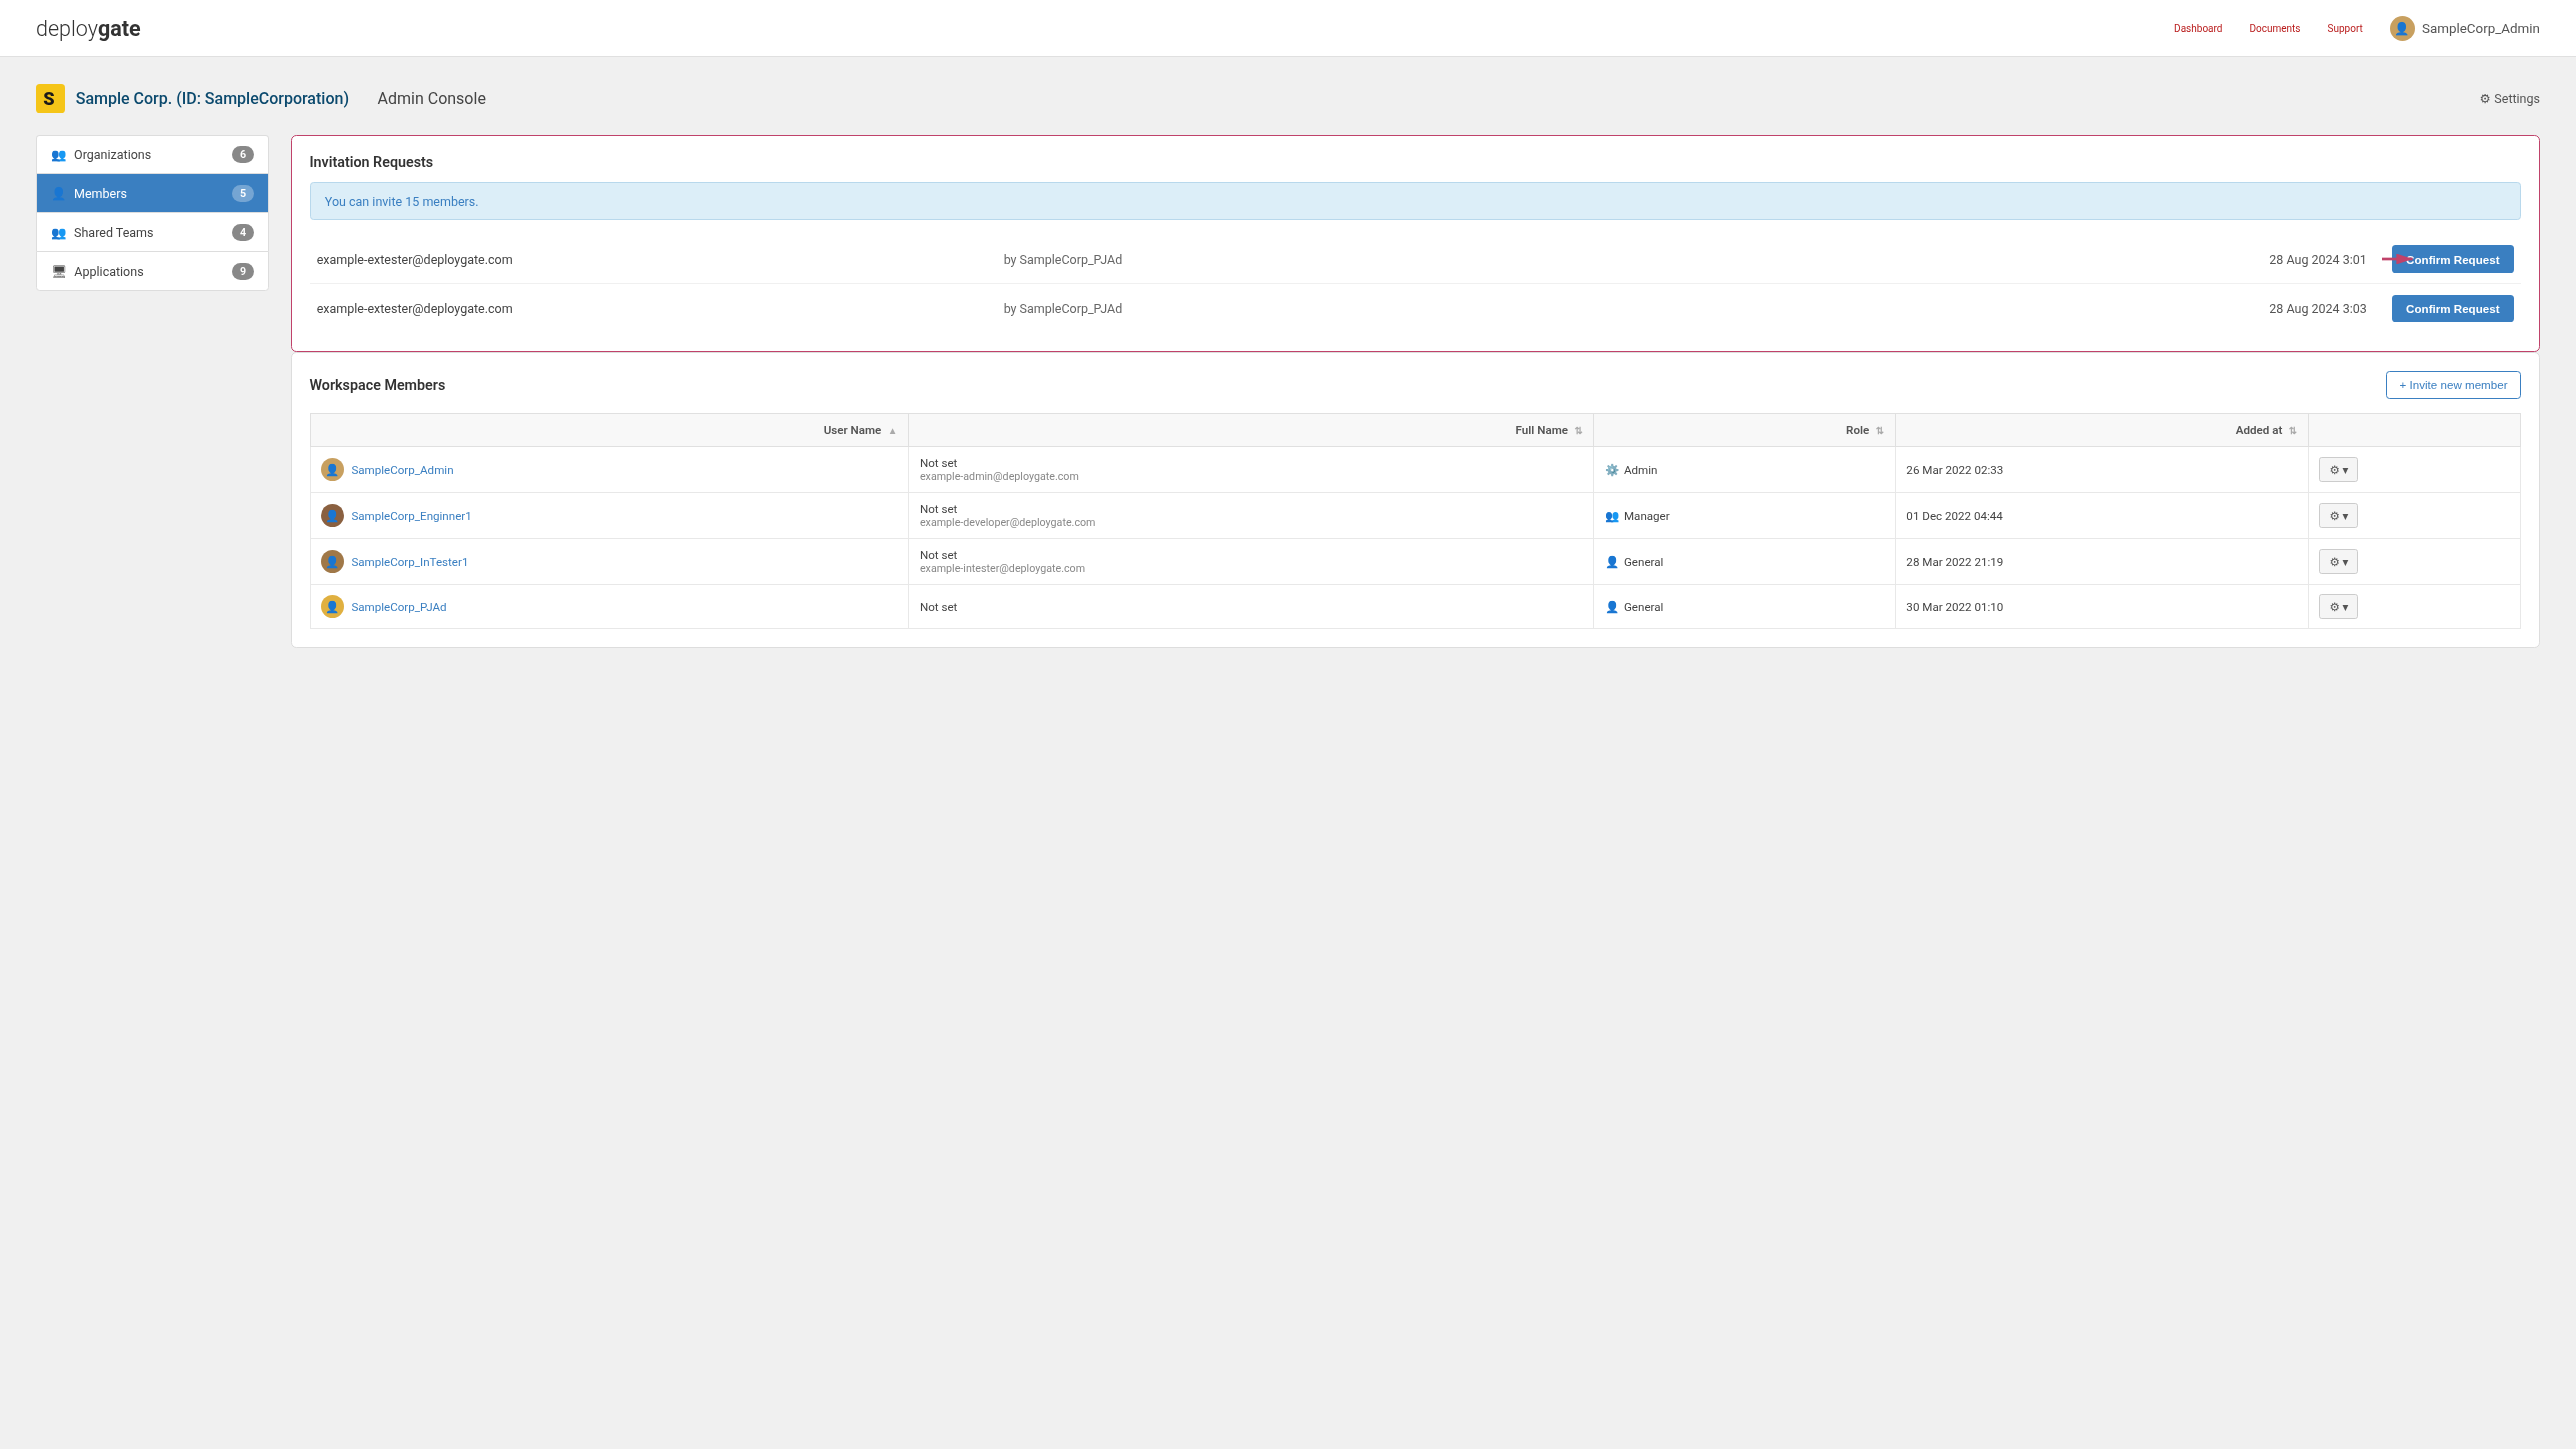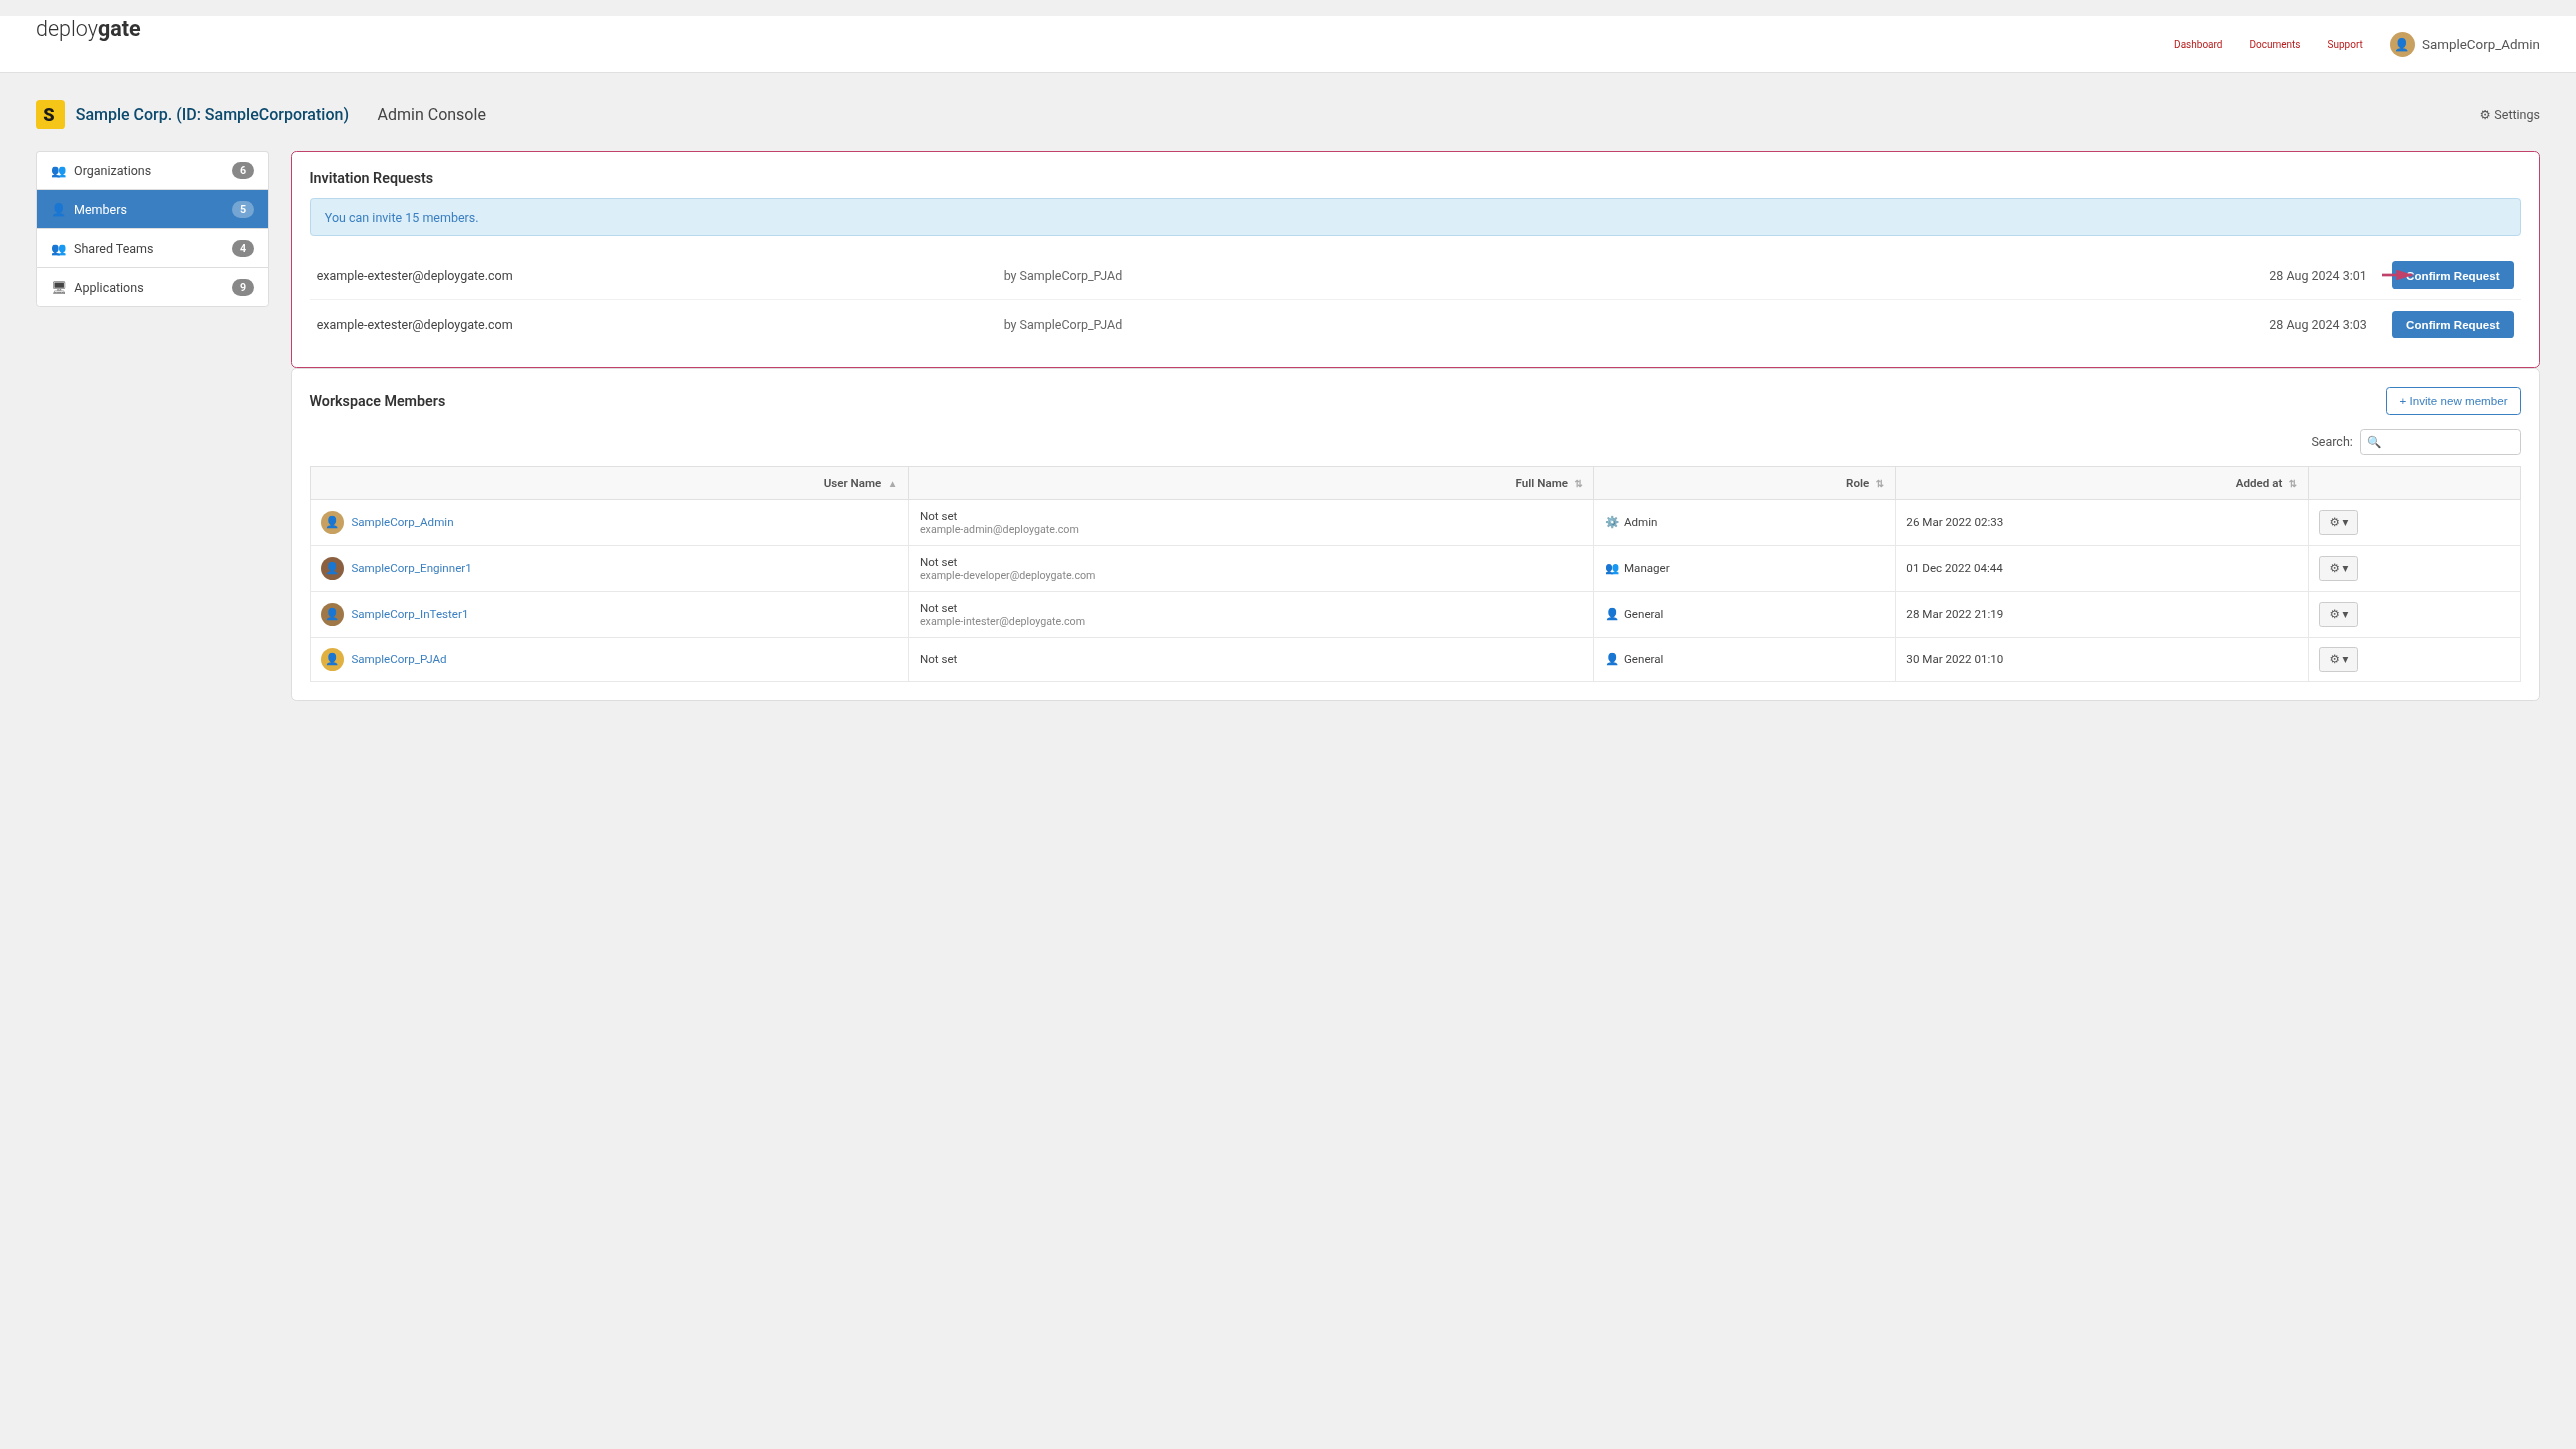--- a/index.html
+++ b/index.html
@@ -3,24 +3,24 @@
   <meta charset="utf-8">
   <style>
     * { box-sizing: border-box; margin: 0; padding: 0; }
     body { font-family: -apple-system, BlinkMacSystemFont, 'Segoe UI', Roboto, sans-serif; background: #f0f0f0; color: #333; font-size: 12.5px; }
 
     
     .top-nav {
       background: #fff;
       border-bottom: 0.9px solid #e0e0e0;
       display: flex;
+      align-items: center;
       justify-content: space-between;
       padding: 0 36px;
       height: 57px;
-      margin-top: 16px;
     }
     .nav-links { display: flex; align-items: center; gap: 27px; }
     .nav-links a { text-decoration: none; color: #b91c1c; font-size: 10px; }
     .user-info { display: flex; align-items: center; gap: 7.2px; color: #555; font-size: 13.4px; }
     .user-avatar { width: 25px; height: 25px; border-radius: 50%; background: #c8a060; display: flex; align-items: center; justify-content: center; font-size: 12.5px; }
 
     
     .page-wrapper { padding: 27px 36px; }
 
     
@@ -315,27 +315,20 @@
           <button class="confirm-btn">Confirm Request</button>
         </div>
       </div>
 
       <div class="workspace-card">
         <div class="workspace-header">
           <span class="workspace-title">Workspace Members</span>
           <button class="invite-member-btn">+ Invite new member</button>
         </div>
 
-        <div class="search-row">
-          <span class="search-label">Search:</span>
-          <div class="search-wrapper">
-            <span class="search-icon-inner">🔍</span>
-            <input class="search-input" type="text" placeholder="" style="">
-          </div>
-        </div>
 
         <table class="members-table">
           <thead>
             <tr>
               <th>
                 <span>User Name</span>
                 <span class="sort-icon">▲</span>
               </th>
               <th>
                 <span>Full Name</span>

